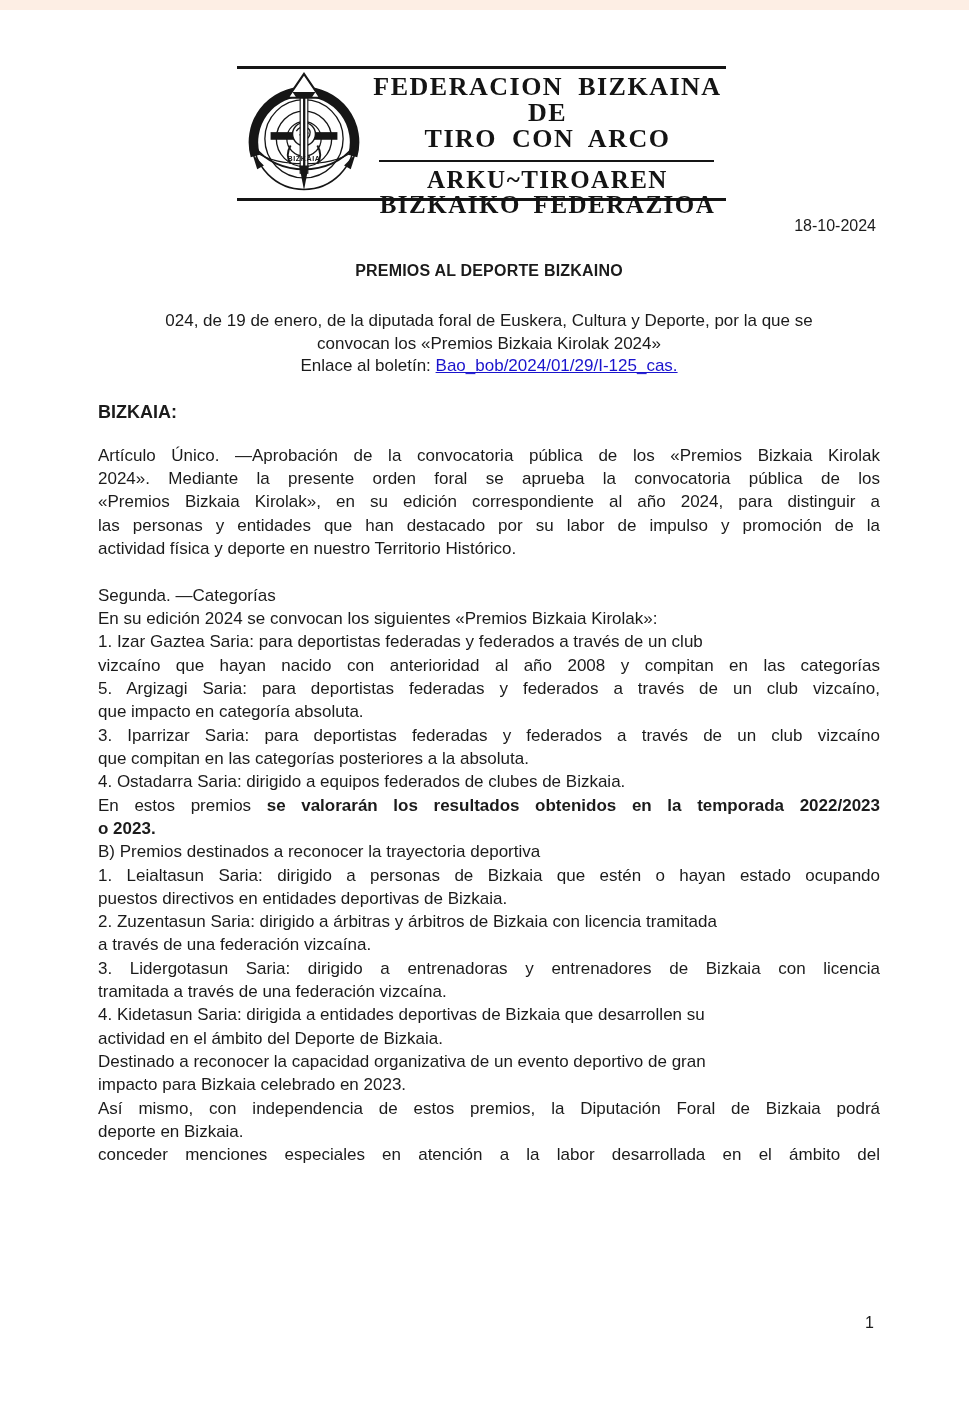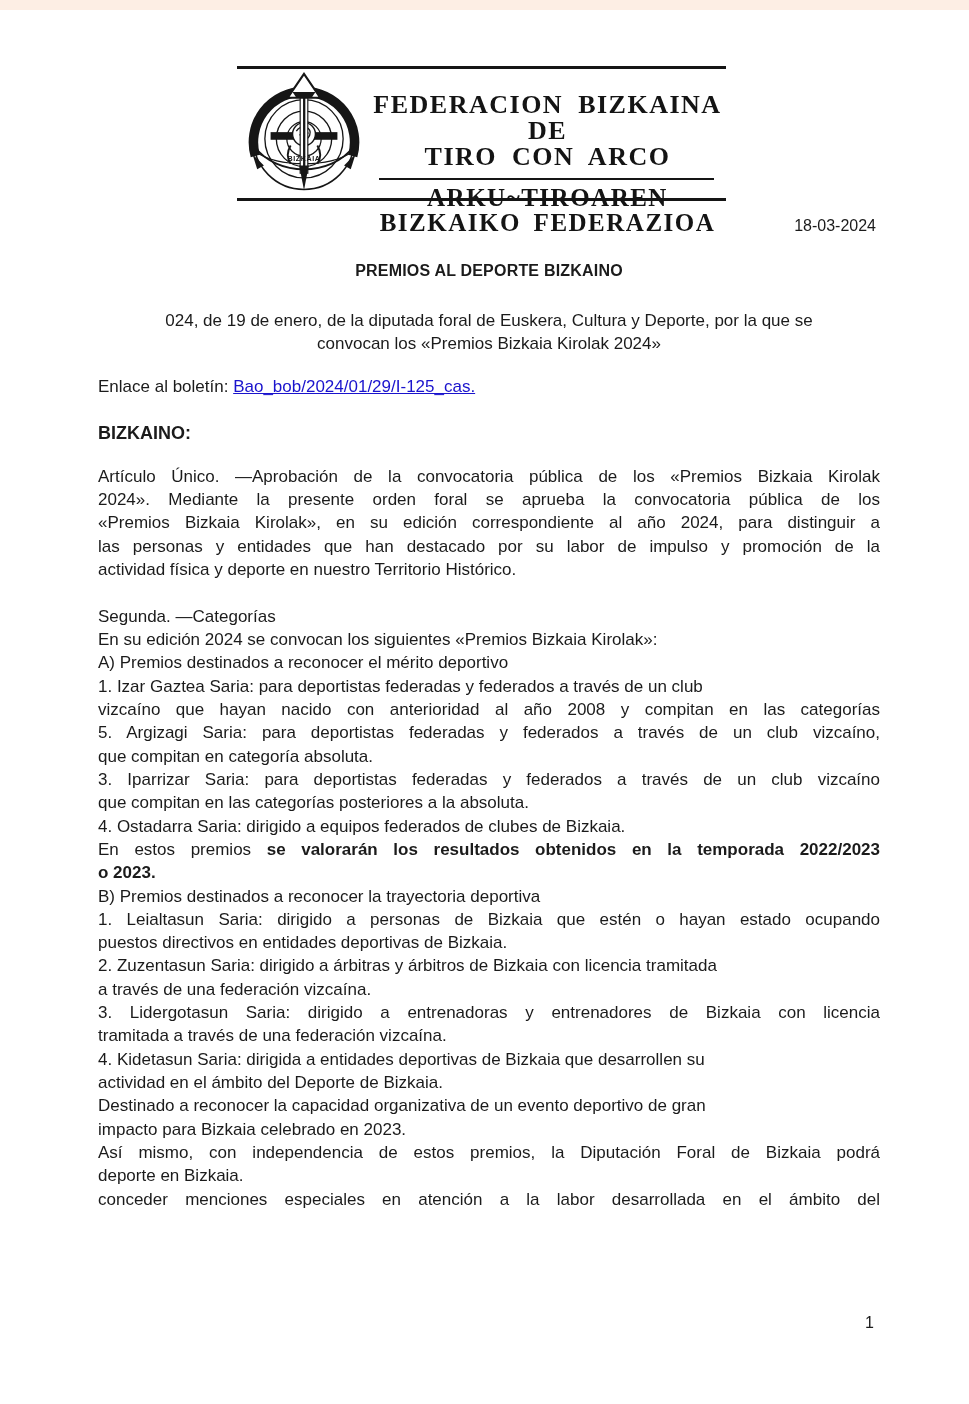--- a/index.html
+++ b/index.html
@@ -9,29 +9,29 @@
   .doc{position:absolute;top:0;left:98px;width:782px;}
 
   
   .letterhead{margin-top:66px;margin-left:139px;width:489px;
               border-top:3px solid #151515;border-bottom:3px solid #151515;
               height:129px;display:flex;}
   .lh-logo{width:132px;flex:none;}
   .lh-logo svg{display:block;margin:3px 0 0 6px;}
   .lh-right{flex:1;text-align:center;font-family:"Liberation Serif",serif;
             font-weight:bold;color:#141414;}
-  .lh-es{padding-top:23px;font-size:26px;line-height:26px;letter-spacing:1.5px;word-spacing:7px;}
+  .lh-es{padding-top:5px;font-size:26px;line-height:26px;letter-spacing:1.5px;word-spacing:7px;}
   .lh-divider{border-top:2px solid #151515;margin:8px 12px 5px 10px;}
   .lh-eu{font-size:25px;line-height:25px;letter-spacing:1.5px;word-spacing:5px;}
 
   
   .date-line{margin-top:16px;text-align:right;padding-right:4px;font-size:16px;}
   .doc-title{margin-top:27px;text-align:center;font-size:16px;font-weight:bold;letter-spacing:.2px;}
   .subtitle{margin-top:29px;text-align:center;font-size:17px;line-height:23.3px;}
-  .link-line{margin-top:21px;font-size:17px;}
+  .link-line{text-align:center;font-size:17px;}
   .link-line a{color:#1a13cd;text-decoration:underline;cursor:pointer;}
   .extracto{margin-top:26px;font-size:18px;font-weight:bold;}
 
   
   .body-text{margin-top:21px;font-size:17px;line-height:23.33px;}
   .ln{text-align:left;}
   .st{text-align:justify;text-align-last:justify;}
   .b{font-weight:bold;}
   .gap{height:23.33px;}
 
@@ -87,51 +87,50 @@
           <div>TIRO CON ARCO</div>
         </div>
         <div class="lh-divider"></div>
         <div class="lh-eu">
           <div>ARKU~TIROAREN</div>
           <div>BIZKAIKO FEDERAZIOA</div>
         </div>
       </div>
     </div>
 
-    <div class="date-line">18-03-2024</div>
+    <div class="date-line">18-10-2024</div>
 
     <div class="doc-title">PREMIOS AL DEPORTE BIZKAINO</div>
 
     <div class="subtitle">
       <div>024, de 19 de enero, de la diputada foral de Euskera, Cultura y Deporte, por la que se</div>
       <div>convocan los «Premios Bizkaia Kirolak 2024»</div>
     </div>
 
     <div class="link-line">
       <span>Enlace al boletín: </span><a>Bao_bob/2024/01/29/I-125_cas.</a>
     </div>
 
-    <div class="extracto">BIZKAINO:</div>
+    <div class="extracto">BIZKAIA:</div>
 
     <div class="body-text">
       <div class="ln st">Artículo Único. —Aprobación de la convocatoria pública de los «Premios Bizkaia Kirolak</div>
       <div class="ln st">2024». Mediante la presente orden foral se aprueba la convocatoria pública de los</div>
       <div class="ln st">«Premios Bizkaia Kirolak», en su edición correspondiente al año 2024, para distinguir a</div>
       <div class="ln st">las personas y entidades que han destacado por su labor de impulso y promoción de la</div>
       <div class="ln">actividad física y deporte en nuestro Territorio Histórico.</div>
 
       <div class="gap"></div>
 
       <div class="ln">Segunda. —Categorías</div>
       <div class="ln">En su edición 2024 se convocan los siguientes «Premios Bizkaia Kirolak»:</div>
-      <div class="ln">A) Premios destinados a reconocer el mérito deportivo</div>
       <div class="ln">1. Izar Gaztea Saria: para deportistas federadas y federados a través de un club</div>
       <div class="ln st">vizcaíno que hayan nacido con anterioridad al año 2008 y compitan en las categorías</div>
       <div class="ln st">5. Argizagi Saria: para deportistas federadas y federados a través de un club vizcaíno,</div>
-      <div class="ln">que compitan en categoría absoluta.</div>
+      <div class="ln">que impacto en categoría absoluta.</div>
       <div class="ln st">3. Iparrizar Saria: para deportistas federadas y federados a través de un club vizcaíno</div>
       <div class="ln">que compitan en las categorías posteriores a la absoluta.</div>
       <div class="ln">4. Ostadarra Saria: dirigido a equipos federados de clubes de Bizkaia.</div>
 
       <div class="ln st"><span>En estos premios </span><span class="b">se valorarán los resultados obtenidos en la temporada 2022/2023</span></div>
       <div class="ln b">o 2023.</div>
 
       <div class="ln">B) Premios destinados a reconocer la trayectoria deportiva</div>
       <div class="ln st">1. Leialtasun Saria: dirigido a personas de Bizkaia que estén o hayan estado ocupando</div>
       <div class="ln">puestos directivos en entidades deportivas de Bizkaia.</div>

